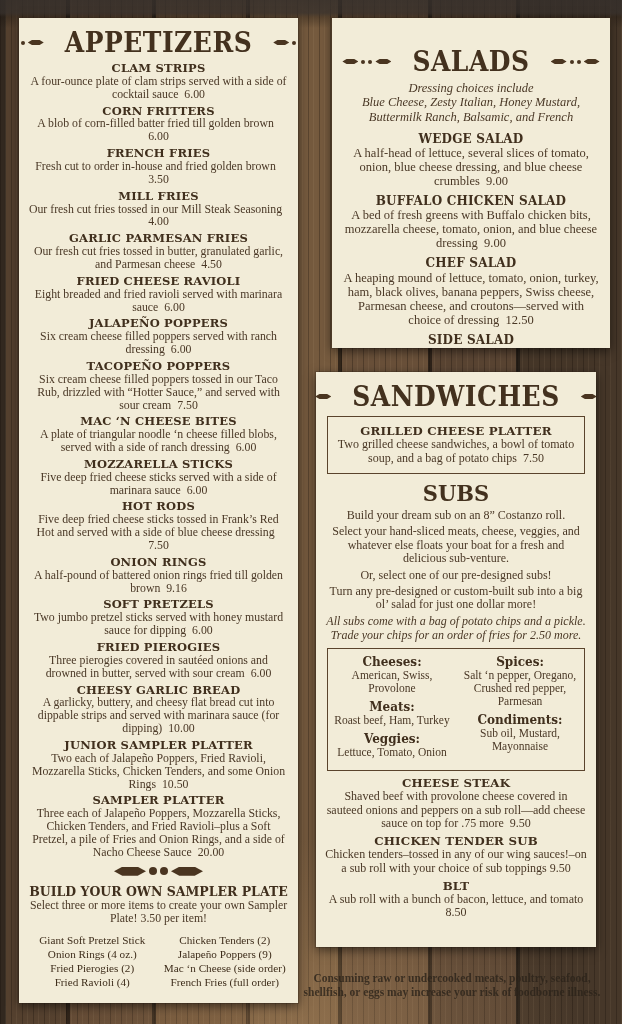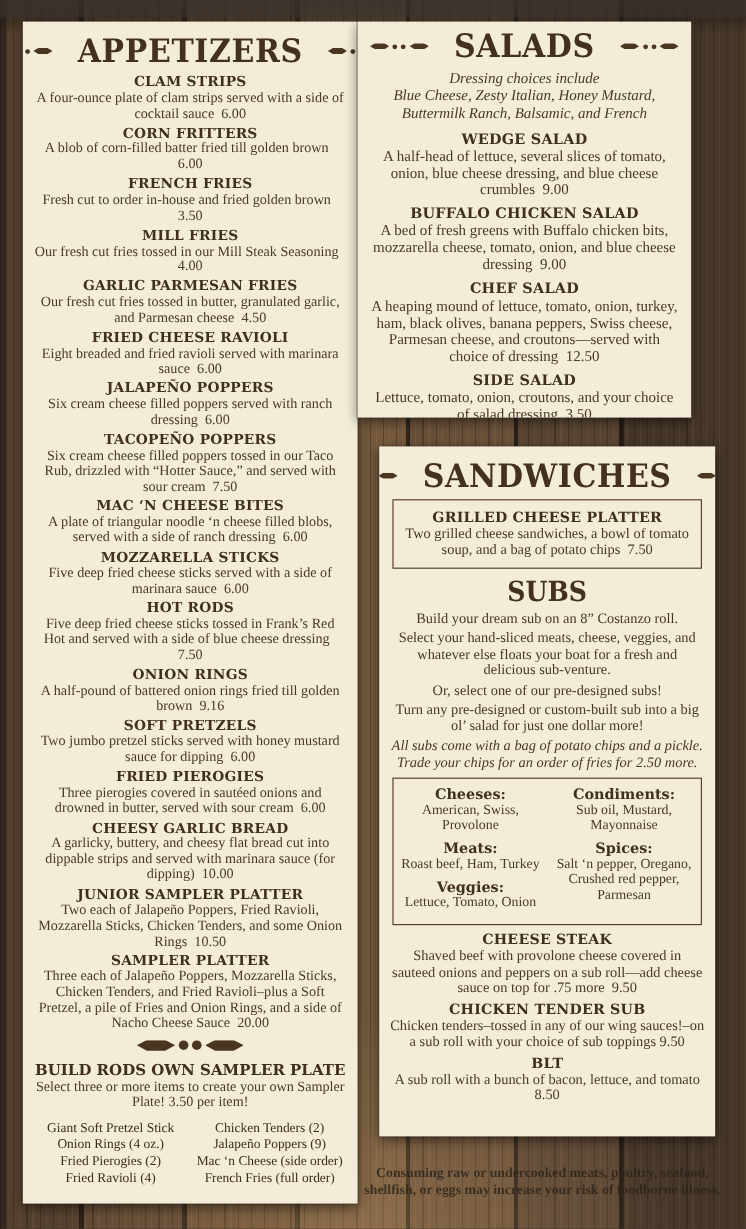--- a/index.html
+++ b/index.html
@@ -26,21 +26,21 @@
         #5a4533 432px,#5a4533 516px,
         #272019 516px,#272019 520px,
         #463729 520px,#463729 622px);
   }
   .card{
     position:absolute;background:#f2ecd8;box-sizing:border-box;overflow:hidden;
     box-shadow:0 3px 10px rgba(0,0,0,.55), 0 0 0 1px rgba(58,44,28,.25);
     color:#4a3826;
   }
   #card-appetizers{left:19px;top:18px;width:279px;height:985px;padding:8px 9px;}
-  #card-salads{left:298px;top:18px;width:278px;height:330px;padding:4px 9px;}
+  #card-salads{left:332px;top:18px;width:278px;height:330px;padding:27px 9px;}
   #card-sandwiches{left:316px;top:372px;width:280px;height:575px;padding:8px 9px;}
 
   .section-header{display:flex;justify-content:center;align-items:center;gap:21px;margin:4px 0 7px;}
   .section-title{
     font-family:"DejaVu Serif","Liberation Serif",serif;font-weight:700;
     font-size:25px;line-height:1;letter-spacing:.5px;color:#43311e;
     transform:scaleY(1.08);white-space:nowrap;
   }
   .orn{display:flex;align-items:center;gap:3px;}
   .leaf{background:#4a3520;width:16px;height:5px;
@@ -198,21 +198,21 @@
       </div>
 
     <div class="orn divider">
       <span class="leaf"></span>
         <span class="dot"></span>
         <span class="dot"></span>
         <span class="leaf"></span>
     </div>
 
     <div>
-      <div class="sp-head">BUILD RODS OWN SAMPLER PLATE</div>
+      <div class="sp-head">BUILD YOUR OWN SAMPLER PLATE</div>
       <div class="sp-desc">Select three or more items to create your own Sampler Plate! 3.50 per item!</div>
       <div class="sp-grid">
         <div>
 
         <div class="sp-cell">Giant Soft Pretzel Stick</div>
             <div class="sp-cell">Onion Rings (4 oz.)</div>
             <div class="sp-cell">Fried Pierogies (2)</div>
             <div class="sp-cell">Fried Ravioli (4)</div>
           </div>
         <div>
@@ -328,28 +328,28 @@
             </div>
 
             <div class="byo-group">
               <div class="byo-label">Veggies:</div>
               <div class="byo-value">Lettuce, Tomato, Onion</div>
             </div>
           </div>
         <div>
 
             <div class="byo-group">
+              <div class="byo-label">Spices:</div>
+              <div class="byo-value">Salt ‘n pepper, Oregano, Crushed red pepper, Parmesan</div>
+            </div>
+
+            <div class="byo-group">
               <div class="byo-label">Condiments:</div>
               <div class="byo-value">Sub oil, Mustard, Mayonnaise</div>
             </div>
-
-            <div class="byo-group">
-              <div class="byo-label">Spices:</div>
-              <div class="byo-value">Salt ‘n pepper, Oregano, Crushed red pepper, Parmesan</div>
-            </div>
           </div>
       </div>
     </div>
 
     <div>
 
         <div class="menu-item">
           <div class="item-name">CHEESE STEAK</div>
           <div class="item-desc">Shaved beef with provolone cheese covered in sauteed onions and peppers on a sub roll—add cheese sauce on top for .75 more 9.50</div>
         </div>

